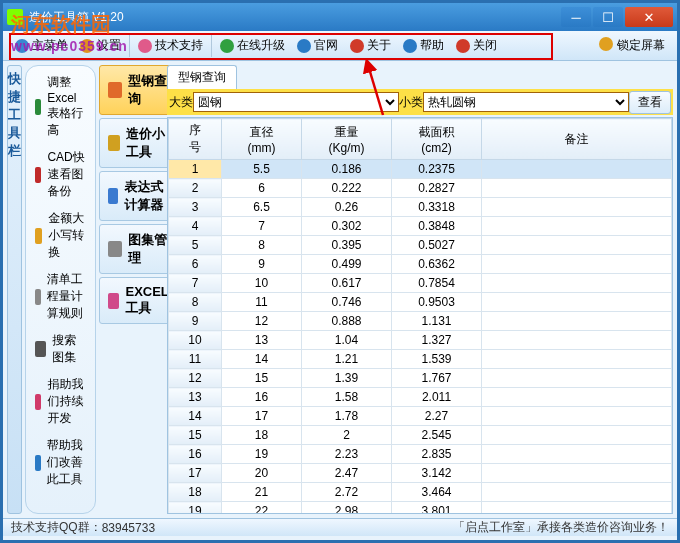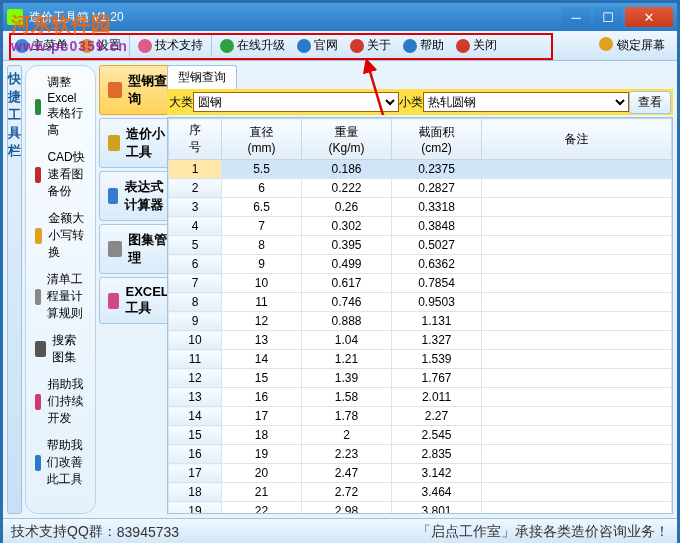--- a/index.html
+++ b/index.html
@@ -36,21 +36,21 @@
 .filterbar { display: flex; align-items: center; font-size: 12px; height: 26px; background: #fde047; padding: 0 2px; }
 .filterbar select { flex: 1; height: 20px; font-size: 12px; border: 1px solid #a16207; background: #fff; }
 .view-btn { padding: 2px 8px; font-size: 12px; background: linear-gradient(#f7fbff,#dcecf9); border: 1px solid #9fc3e0; border-radius: 3px; cursor: pointer; }
 .grid-wrap { flex: 1; background: #fff; border: 1px solid #9fc3e0; overflow: auto; }
 table { border-collapse: collapse; width: 100%; font-size: 12px; }
 th { background: linear-gradient(#f8fcff,#e3eef8); border: 1px solid #c5d8e8; padding: 3px 20px; font-weight: normal; position: sticky; top: 0; }
 td { border: 1px solid #d8e4ee; padding: 2px 4px; text-align: center; }
 td.rownum { background: linear-gradient(#f8fcff,#e3eef8); }
 tr.sel td { background: #d0e5f7; }
 tr.sel td.rownum { background: #ffe8a8; }
-.statusbar { height: 26px; background: linear-gradient(#eff7ff,#d0e6f8); border-top: 1px solid #9fc3e0; display: flex; align-items: center; font-size: 14px; padding: 0 8px; color: #333; }
+.statusbar { height: 18px; background: linear-gradient(#eff7ff,#d0e6f8); border-top: 1px solid #9fc3e0; display: flex; align-items: center; font-size: 12px; padding: 0 8px; color: #333; }
 .statusbar .right { margin-left: auto; }
 </style>
 </head>
 <body>
 
 <div class="window">
 
   <div class="titlebar">
     <span class="app-icon"></span>
     <span class="title">造价工具箱 V1.20</span>

